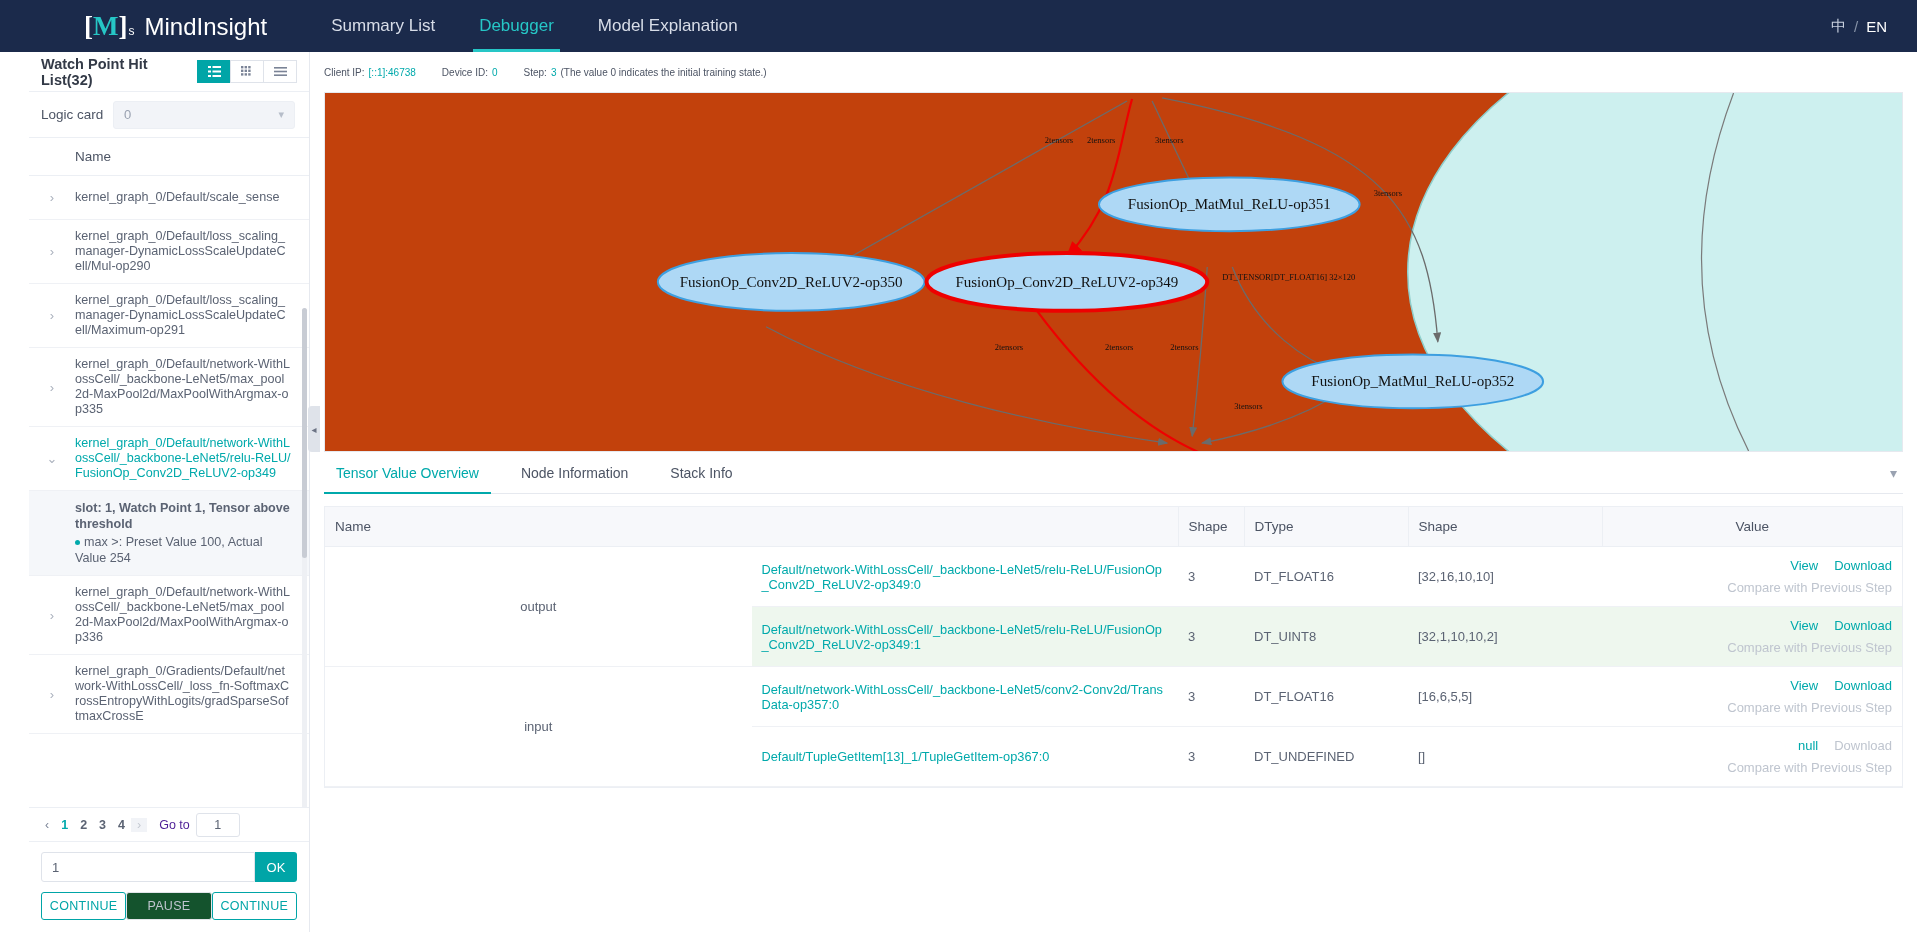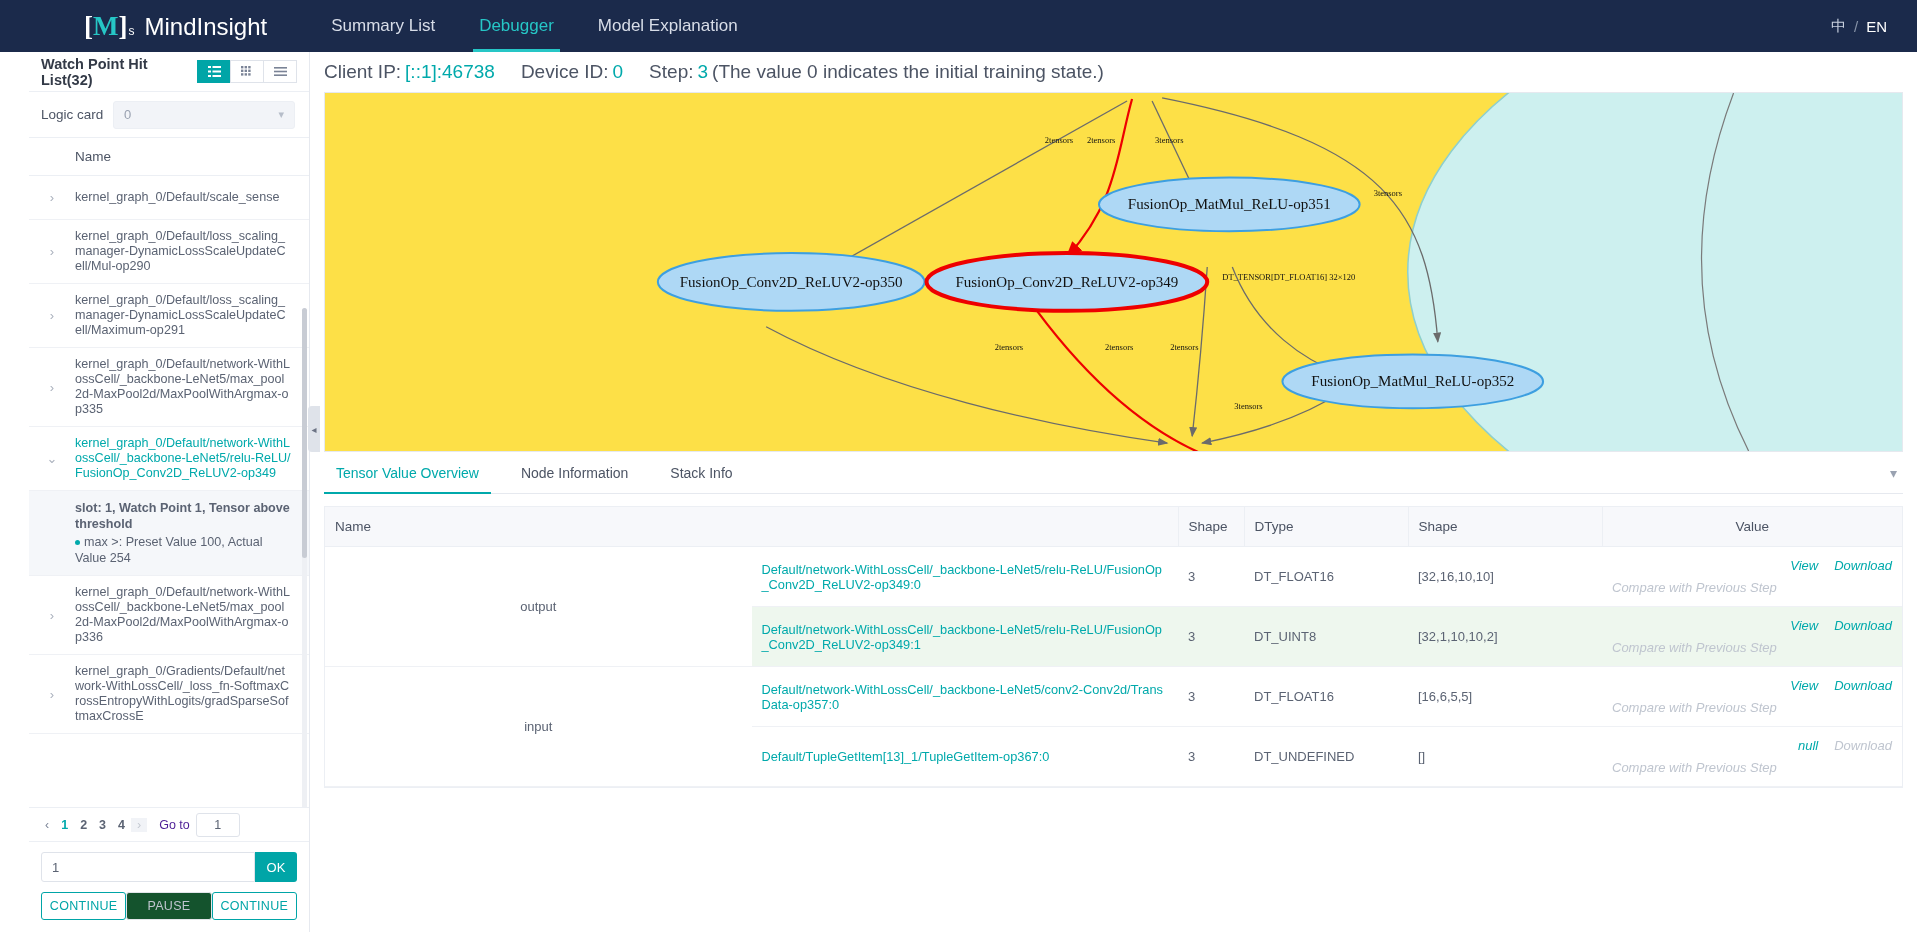--- a/index.html
+++ b/index.html
@@ -166,30 +166,30 @@
     border-radius: 4px 0 0 4px;
     display: flex; align-items: center; justify-content: center;
     color: #6c7384; font-size: 10px; cursor: pointer; z-index: 5;
   }
 
   
   .rightpane { flex: 1; display: flex; flex-direction: column; min-width: 0; }
 
   .infobar {
     height: 40px; display: flex; align-items: center;
-    padding-left: 14px; font-size: 19px; color: #4c5464;
+    padding-left: 14px; font-size: 10px; color: #4c5464;
   }
   .infobar .lbl { margin-right: 4px; }
   .infobar .val { color: #00a9ab; }
   .infobar .grp { margin-right: 26px; display: flex; align-items: center; }
   .infobar .note { color: #4c5464; margin-left: 4px; }
 
   .graph-wrap {
     margin: 0 14px; height: 360px; border: 1px solid #e6e9ef;
-    background: #fde047; position: relative; overflow: hidden;
+    background: #c2410c; position: relative; overflow: hidden;
   }
 
   
   .tabs-row {
     margin: 0 14px; height: 42px; display: flex; align-items: center;
     border-bottom: 1px solid #e6e9ef; position: relative;
   }
   .tab {
     font-size: 14px; color: #4c5464; height: 100%; display: flex;
     align-items: center; padding: 0 12px; margin-right: 18px; cursor: pointer;
@@ -217,21 +217,21 @@
   table.tv td {
     padding: 11px 10px; font-size: 13px; color: #5b6373;
     border-bottom: 1px solid #eff1f5; vertical-align: middle;
   }
   td.iocell { font-size: 13px; color: #5b6373; text-align: center; width: 74px; }
   td.namecell a {
     color: #00a9ab; font-size: 12.8px; text-decoration: none; word-break: break-all;
     cursor: pointer;
   }
   tr.hl td { background: #eef7ee; }
-  td.valcell { padding-right: 14px; font-style: italic; }
+  td.valcell { text-align: right; padding-right: 14px; }
   .valtop { display: flex; justify-content: flex-end; gap: 16px; }
   .valtop a { color: #00a9ab; font-size: 13px; text-decoration: none; cursor: pointer; }
   .valtop a.null { color: #00a9ab; }
   .valtop a.muted { color: #bfc5cf; cursor: default; }
   .valbot { margin-top: 7px; color: #bfc5cf; font-size: 13px; cursor: pointer; }
   .col-step { width: 66px; }
   .col-dtype { width: 164px; }
   .col-shape { width: 194px; }
   .col-value { width: 300px; }
 </style>

